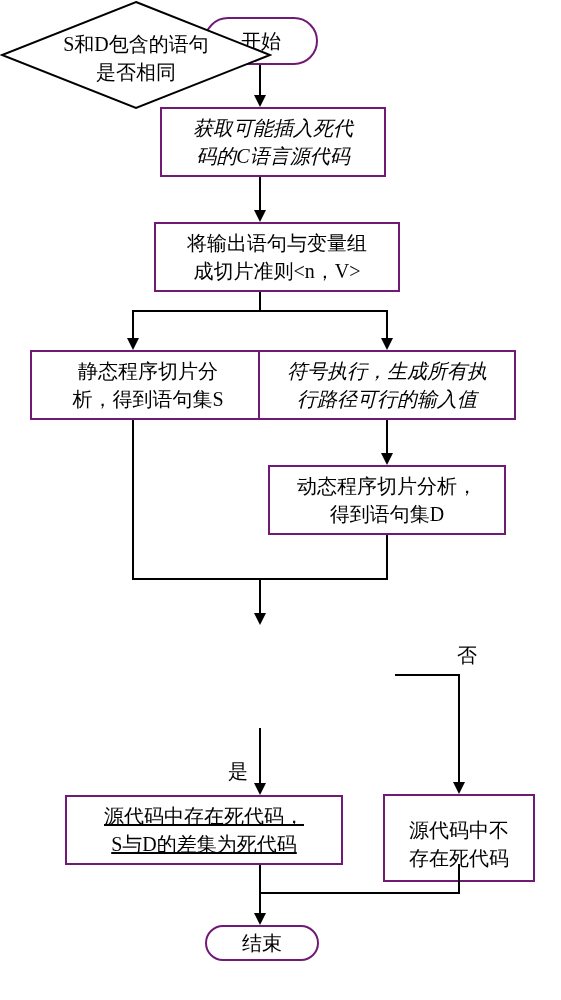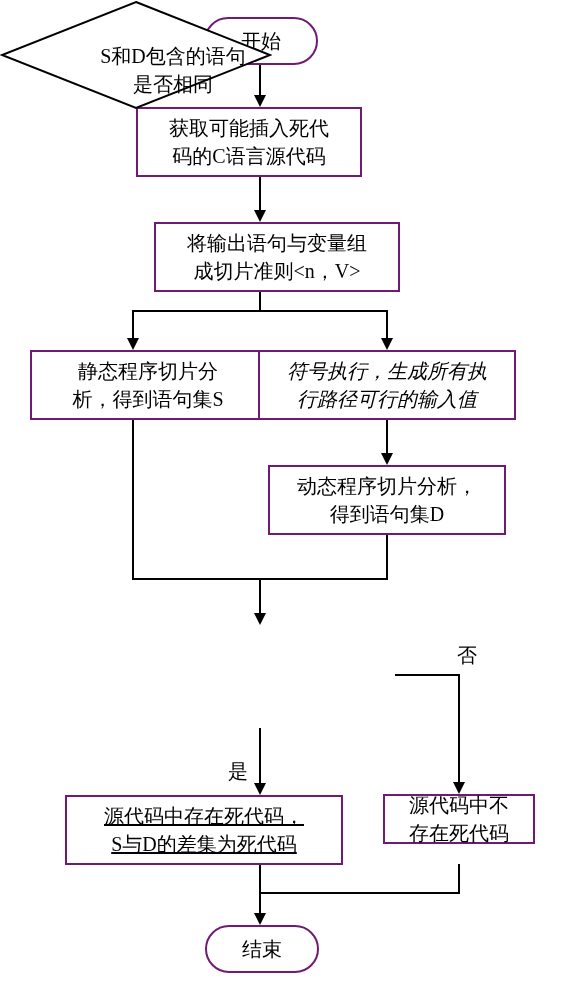--- a/index.html
+++ b/index.html
@@ -22,22 +22,21 @@
       font-size: 20px;
       line-height: 1.4;
     }
     .terminal {
       border-radius: 30px;
       padding: 8px 28px;
     }
     .decision {
       border: none;
       background: none;
-      padding: 12px;
-      margin-left: 37px;
+      padding: 0;
     }
     .decision svg { position: absolute; top:0; left:0; }
     .decision-text {
       position: relative;
       z-index: 2;
       text-align: center;
       font-size: 20px;
       line-height: 1.4;
       width: 100%;
       padding-top: 30px;
@@ -58,21 +57,21 @@
 </head>
 <body>
 
 <div class="node terminal" style="left:204px; top:17px; width:114px; height:48px;">
   <span>开始</span>
 </div>
 
 <div class="arrow-line" style="left:259px; top:65px; width:2px; height:32px;"></div>
 <div class="arrow-head" style="left:254px; top:95px;"></div>
 
-<div class="node" style="left:136px; top:107px; width:226px; height:70px;">
+<div class="node" style="left:160px; top:107px; width:226px; height:70px;font-style:italic;">
   <span style="white-space:pre-line">获取可能插入死代
 码的C语言源代码</span>
 </div>
 
 <div class="arrow-line" style="left:259px; top:177px; width:2px; height:35px;"></div>
 <div class="arrow-head" style="left:254px; top:210px;"></div>
 
 <div class="node" style="left:138px; top:222px; width:246px; height:70px;margin-left:16px;">
   <span style="white-space:pre-line">将输出语句与变量组
 成切片准则&lt;n，V&gt;</span>
@@ -126,26 +125,26 @@
 
 <div class="arrow-line" style="left:259px; top:728px; width:2px; height:57px;"></div>
 <div class="arrow-head" style="left:254px; top:783px;"></div>
 <div class="label" style="left:228px; top:758px;">是</div>
 
 <div class="node" style="left:65px; top:795px; width:278px; height:70px;text-decoration:underline;">
   <span style="white-space:pre-line">源代码中存在死代码，
 S与D的差集为死代码</span>
 </div>
 
-<div class="node" style="left:383px; top:794px; width:152px; height:50px;">
+<div class="node" style="left:383px; top:794px; width:152px; height:88px;align-items:flex-end;">
   <span style="white-space:pre-line">源代码中不
 存在死代码</span>
 </div>
 
 <div class="arrow-line" style="left:259px; top:865px; width:2px; height:50px;"></div>
 
 <div class="arrow-line" style="left:458px; top:864px; width:2px; height:30px;"></div>
 <div class="arrow-line" style="left:259px; top:892px; width:201px; height:2px;"></div>
 <div class="arrow-head" style="left:254px; top:913px;"></div>
 
-<div class="node terminal" style="left:205px; top:925px; width:114px; height:48px;">
+<div class="node terminal" style="left:205px; top:925px; width:114px; height:36px;">
   <span>结束</span>
 </div>
 
 </body></html>

